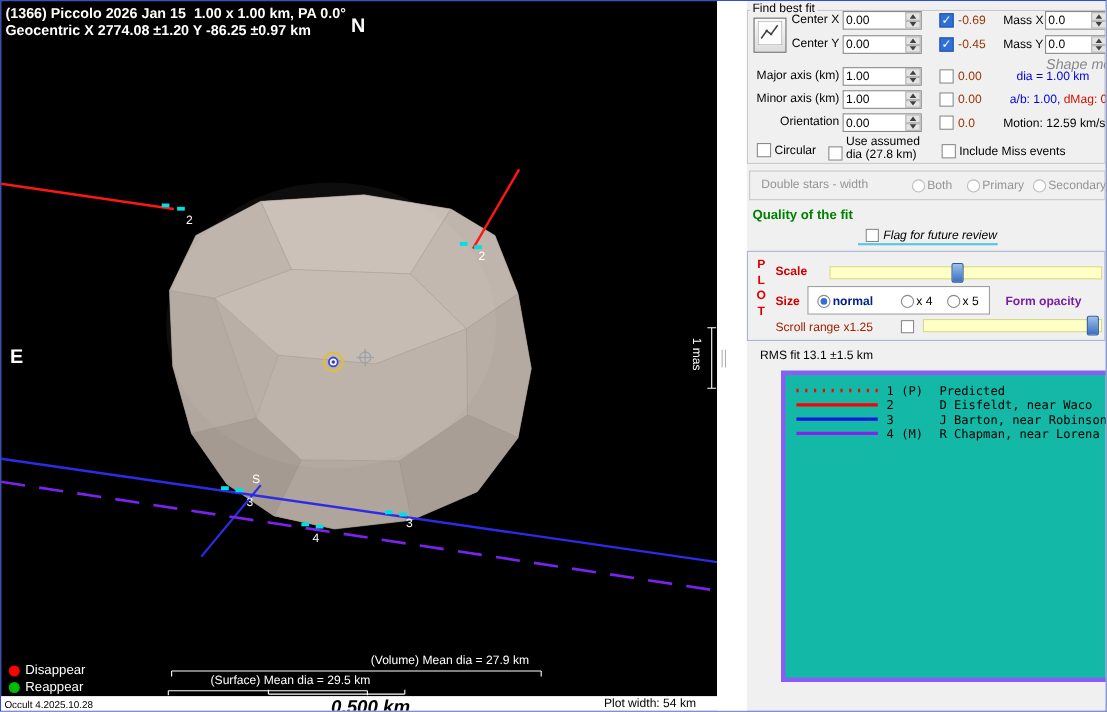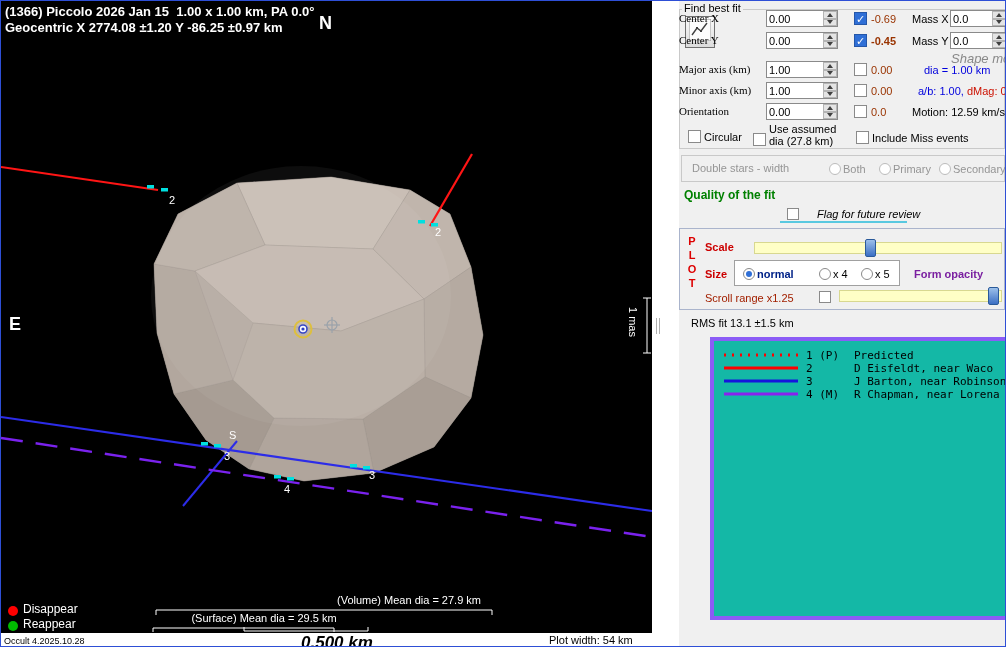--- a/index.html
+++ b/index.html
@@ -20,21 +20,21 @@
   
   .statusbar{position:absolute;left:0;top:632px;width:651px;height:15px;background:#fff;}
   .status-txt{position:absolute;color:#000;font-size:9px;}
   .status-mid{position:absolute;color:#000;font-size:17px;font-style:italic;font-weight:bold;}
   .status-right{position:absolute;color:#000;font-size:11px;}
   
   .panel{position:absolute;left:651px;top:0;width:355px;height:647px;background:#f0f0f0;}
   .gutter{position:absolute;left:0;top:0;width:27px;height:647px;background:#fff;}
   .grp{position:absolute;border:1px solid #c9c9c9;box-sizing:border-box;}
   .lbl{position:absolute;font-size:11px;color:#000;white-space:nowrap;}
-  .lbl-r{position:absolute;font-size:11px;color:#000;text-align:left;white-space:nowrap;font-family:Liberation Serif, serif;}
+  .lbl-r{position:absolute;font-size:11px;color:#000;text-align:right;white-space:nowrap;}
   .fitval{position:absolute;font-size:11px;color:#993300;white-space:nowrap;}
   .blue-txt{color:#0000dd;}
   .red-txt{color:#cc1100;}
   .spin{position:absolute;height:17px;background:#fff;border:1px solid #8a8a8a;box-sizing:border-box;}
   .spin input{position:absolute;left:0;top:0;width:calc(100% - 15px);height:100%;border:none;
               font:11px "Liberation Sans",sans-serif;padding:0 2px;outline:none;background:transparent;box-sizing:border-box;}
   .spin .btns{position:absolute;right:0;top:0;width:14px;height:100%;display:flex;flex-direction:column;}
   .spin .btns>div{flex:1;background:#e4e4e4;border:1px solid #b4b4b4;display:flex;align-items:center;justify-content:center;}
   .tri-up{width:0;height:0;border-left:3px solid transparent;border-right:3px solid transparent;border-bottom:4px solid #404040;}
   .tri-down{width:0;height:0;border-left:3px solid transparent;border-right:3px solid transparent;border-top:4px solid #404040;}
@@ -235,21 +235,21 @@
       <div class="btns">
           <div>
             <span class="tri-up"></span>
           </div>
           <div>
             <span class="tri-down"></span>
           </div>
         </div>
     </div>
     <span class="cb checked" style="left:202px;top:33px;"></span>
-    <div class="fitval" style="left:219px;top:34px;font-weight:bold;">-0.45</div>
+    <div class="fitval" style="left:219px;top:34px;">-0.45</div>
     <div class="lbl" style="left:260px;top:34px;">Mass Y</div>
     <div class="spin" style="left:298px;top:31px;width:57px;">
       <input value="0.0" style="">
       <div class="btns">
           <div>
             <span class="tri-up"></span>
           </div>
           <div>
             <span class="tri-down"></span>
           </div>
@@ -318,21 +318,21 @@
       <span class="rad dis" style="left:147px;top:7px;"></span>
       <div class="lbl gray-txt" style="left:161px;top:7px;">Both</div>
       <span class="rad dis" style="left:197px;top:7px;"></span>
       <div class="lbl gray-txt" style="left:211px;top:7px;">Primary</div>
       <span class="rad dis" style="left:257px;top:7px;"></span>
       <div class="lbl gray-txt" style="left:271px;top:7px;">Secondary</div>
     </div>
 
     <div class="lbl" style="left:32px;top:187px;color:#008000;font-weight:bold;font-size:12px;">Quality of the fit</div>
     <span class="cb" style="left:135px;top:207px;width:12px;height:12px;"></span>
-    <div class="lbl" style="left:165px;top:207px;font-style:italic;">Flag for future review</div>
+    <div class="lbl" style="left:151px;top:207px;font-style:italic;">Flag for future review</div>
     <div class="abs" style="left:128px;top:220px;width:127px;height:2px;background:#58c8e0;"></div>
 
     <div class="grp" style="left:27px;top:227px;width:326px;height:82px;border-color:#aab4cc;">
       <div class="vert" style="position:absolute;left:6px;top:6px;color:#dd0000;font-weight:bold;font-size:11px;">PLOT</div>
 
       <div class="lbl" style="left:25px;top:12px;color:#cc0000;font-weight:bold;">Scale</div>
       <div class="slider" style="left:74px;top:13px;width:248px;">
         <div class="thumb" style="left:110px;"></div>
       </div>
 

